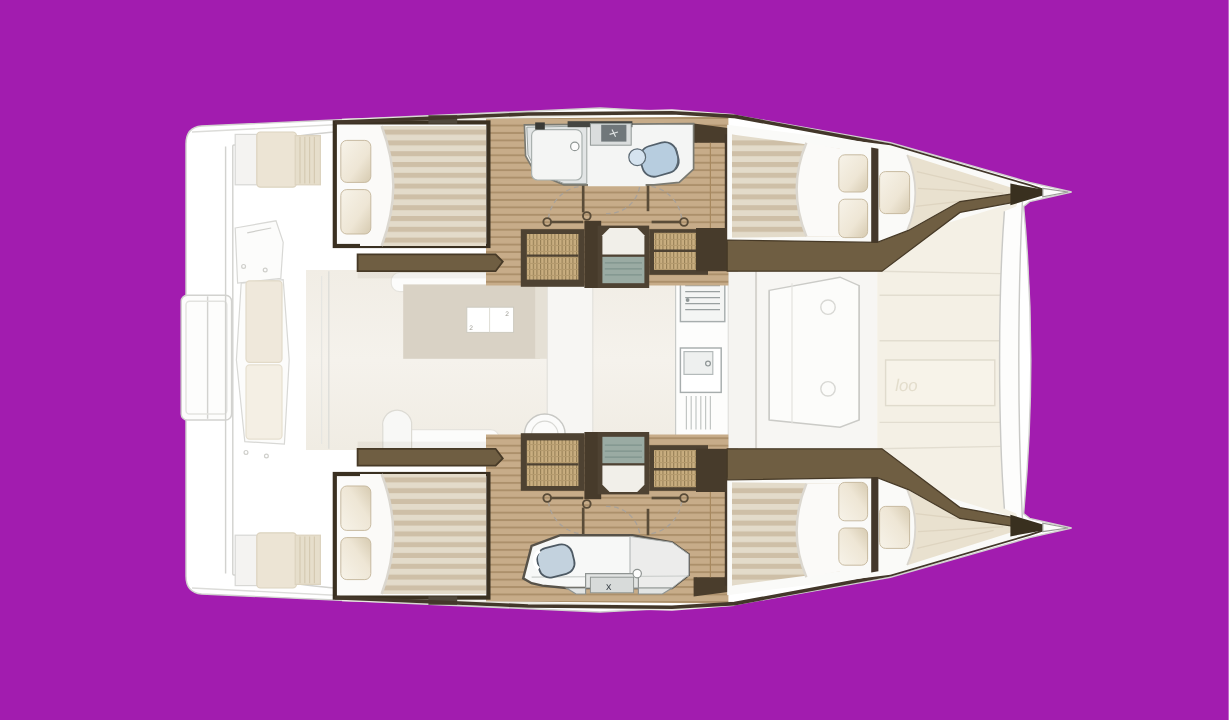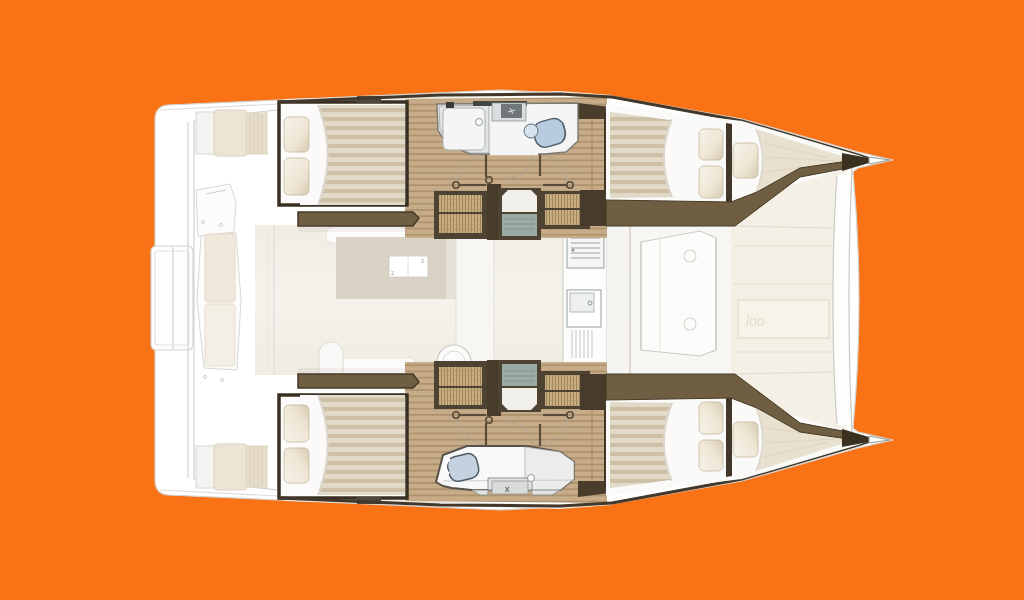--- a/index.html
+++ b/index.html
@@ -1,16 +1,16 @@
 <!DOCTYPE html>
 <html><head>
 <meta charset="utf-8">
 <style>
 html,body{margin:0;padding:0;background:#fff;font-family:"Liberation Sans",sans-serif;}
-#wrap{width:1024px;height:600px;position:relative;overflow:hidden;background:#f97316;}
+#wrap{width:1024px;height:600px;position:relative;overflow:hidden;background:#a21caf;}
 </style>
 </head>
 <body>
 <div id="wrap">
 <svg width="1024" height="600" viewBox="0 0 1024 600" xmlns="http://www.w3.org/2000/svg">
 <defs>
 <pattern id="wood" width="10" height="6.2" patternUnits="userSpaceOnUse">
   <rect width="10" height="6.2" fill="#c7ac89"></rect>
   <rect y="4.6" width="10" height="1.6" fill="#ac906b"></rect>
 </pattern>

